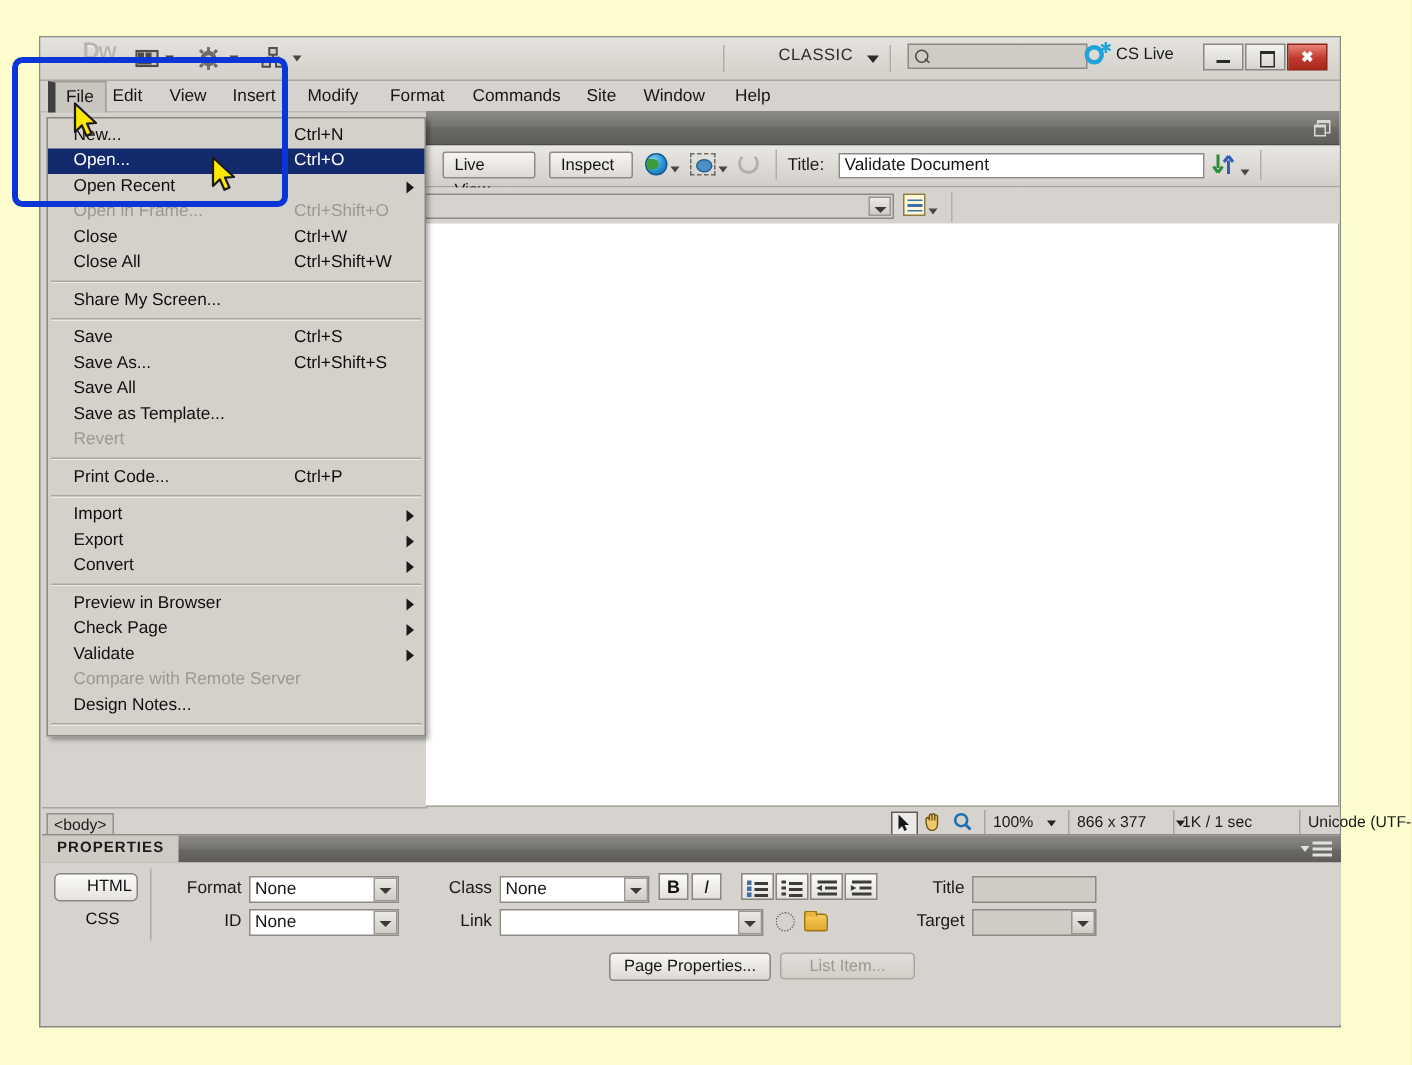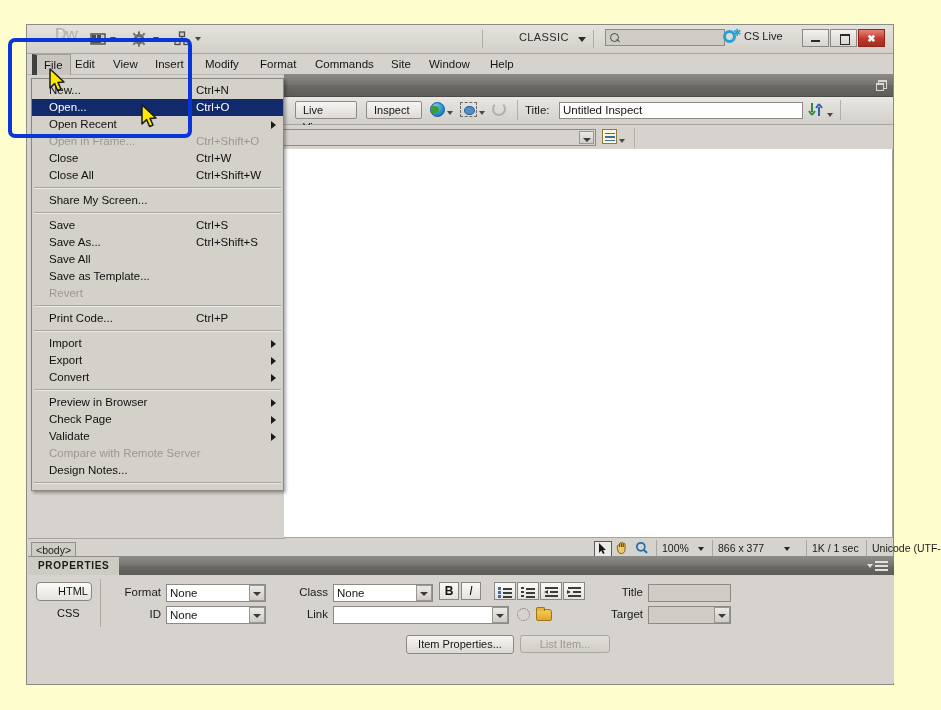--- a/index.html
+++ b/index.html
@@ -617,21 +617,21 @@
       <div class="doc-toolbar">
         <div class="tbtn" style="left:11px;width:62px">Live View</div>
         <div class="tbtn" style="left:82px;width:56px">Inspect</div>
         <div class="globe" style="left:146px"></div>
         <div class="tb-caret" style="left:163px;top:14px"></div>
         <div class="eye-ico" style="left:176px"></div>
         <div class="tb-caret" style="left:195px;top:14px"></div>
         <div class="refresh-ico" style="left:208px"></div>
         <div class="tsep" style="left:233px"></div>
         <div class="title-label" style="left:241px">Title:</div>
-        <div class="title-input" style="left:275px;width:244px">Untitled Inspect</div>
+        <div class="title-input" style="left:275px;width:244px">Validate Document</div>
         <div class="arrows-ico" style="left:524px">
           <svg width="18" height="16" viewBox="0 0 18 16">
             <path d="M4,1 L4,10 M4,13 L1,9 M4,13 L7,9" stroke="#2c8c3a" stroke-width="2" fill="none"></path>
             <path d="M11,14 L11,5 M11,2 L8,6 M11,2 L14,6" stroke="#2f5fbb" stroke-width="2" fill="none"></path>
           </svg>
         </div>
         <div class="tb-caret" style="left:543px;top:16px"></div>
         <div class="tsep" style="left:556px"></div>
       </div>
 
@@ -664,21 +664,21 @@
         <div class="sb-tool" style="left:350px">
           <svg width="16" height="14" viewBox="0 0 16 14">
             <circle cx="6.8" cy="5.8" r="4" fill="none" stroke="#1f6fb0" stroke-width="1.7"></circle>
             <path d="M9.8,8.8 L13,12" stroke="#1f6fb0" stroke-width="2"></path>
           </svg>
         </div>
         <div class="sb-cell" style="left:372px;width:56px">100%</div>
         <div class="sb-caret" style="left:414px"></div>
         <div class="sb-cell" style="left:428px;width:81px">866 x 377</div>
         <div class="sb-caret" style="left:500px"></div>
-        <div class="sb-cell" style="left:522px;width:73px">1K / 1 sec</div>
+        <div class="sb-cell" style="left:498px;width:73px">1K / 1 sec</div>
         <div class="sb-cell" style="left:582px;width:27px">Unicode (UTF-8)</div>
       </div>
     </div>
 
     <div class="tagbar" style="left:1px;top:513px">
       <div class="tag-sel">&lt;body&gt;</div>
     </div>
 
     <div class="props">
       <div class="props-tabbar">
@@ -747,21 +747,21 @@
           <b style="left:3px;top:7px;width:4px;height:4px;background:#3e3c39;clip-path:polygon(0 0,0 100%,100% 50%)"></b>
         </div>
 
         <div class="plabel" style="left:560px;top:11px;width:55px">Title</div>
         <div class="pfield disabled" style="left:620px;top:9px;width:83px;height:18px"></div>
 
         <div class="plabel" style="left:560px;top:33px;width:55px">Target</div>
         <div class="pfield disabled" style="left:620px;top:31px;width:83px;height:18px"></div>
         <div class="combo-btn" style="position:absolute;left:686px;top:32px;width:16px;height:16px"></div>
 
-        <div class="pbtn" style="left:378px;top:60px;width:108px;height:19px;line-height:17px">Item Properties...</div>
+        <div class="pbtn" style="left:378px;top:60px;width:108px;height:19px;line-height:17px">Page Properties...</div>
         <div class="pbtn disabled" style="left:492px;top:60px;width:90px;height:18px;line-height:17px">List Item...</div>
       </div>
     </div>
   </div>
 
   <div class="dropdown">
     <div class="mi">
       <span>New...</span>
       <span class="sc">Ctrl+N</span>
     </div>

